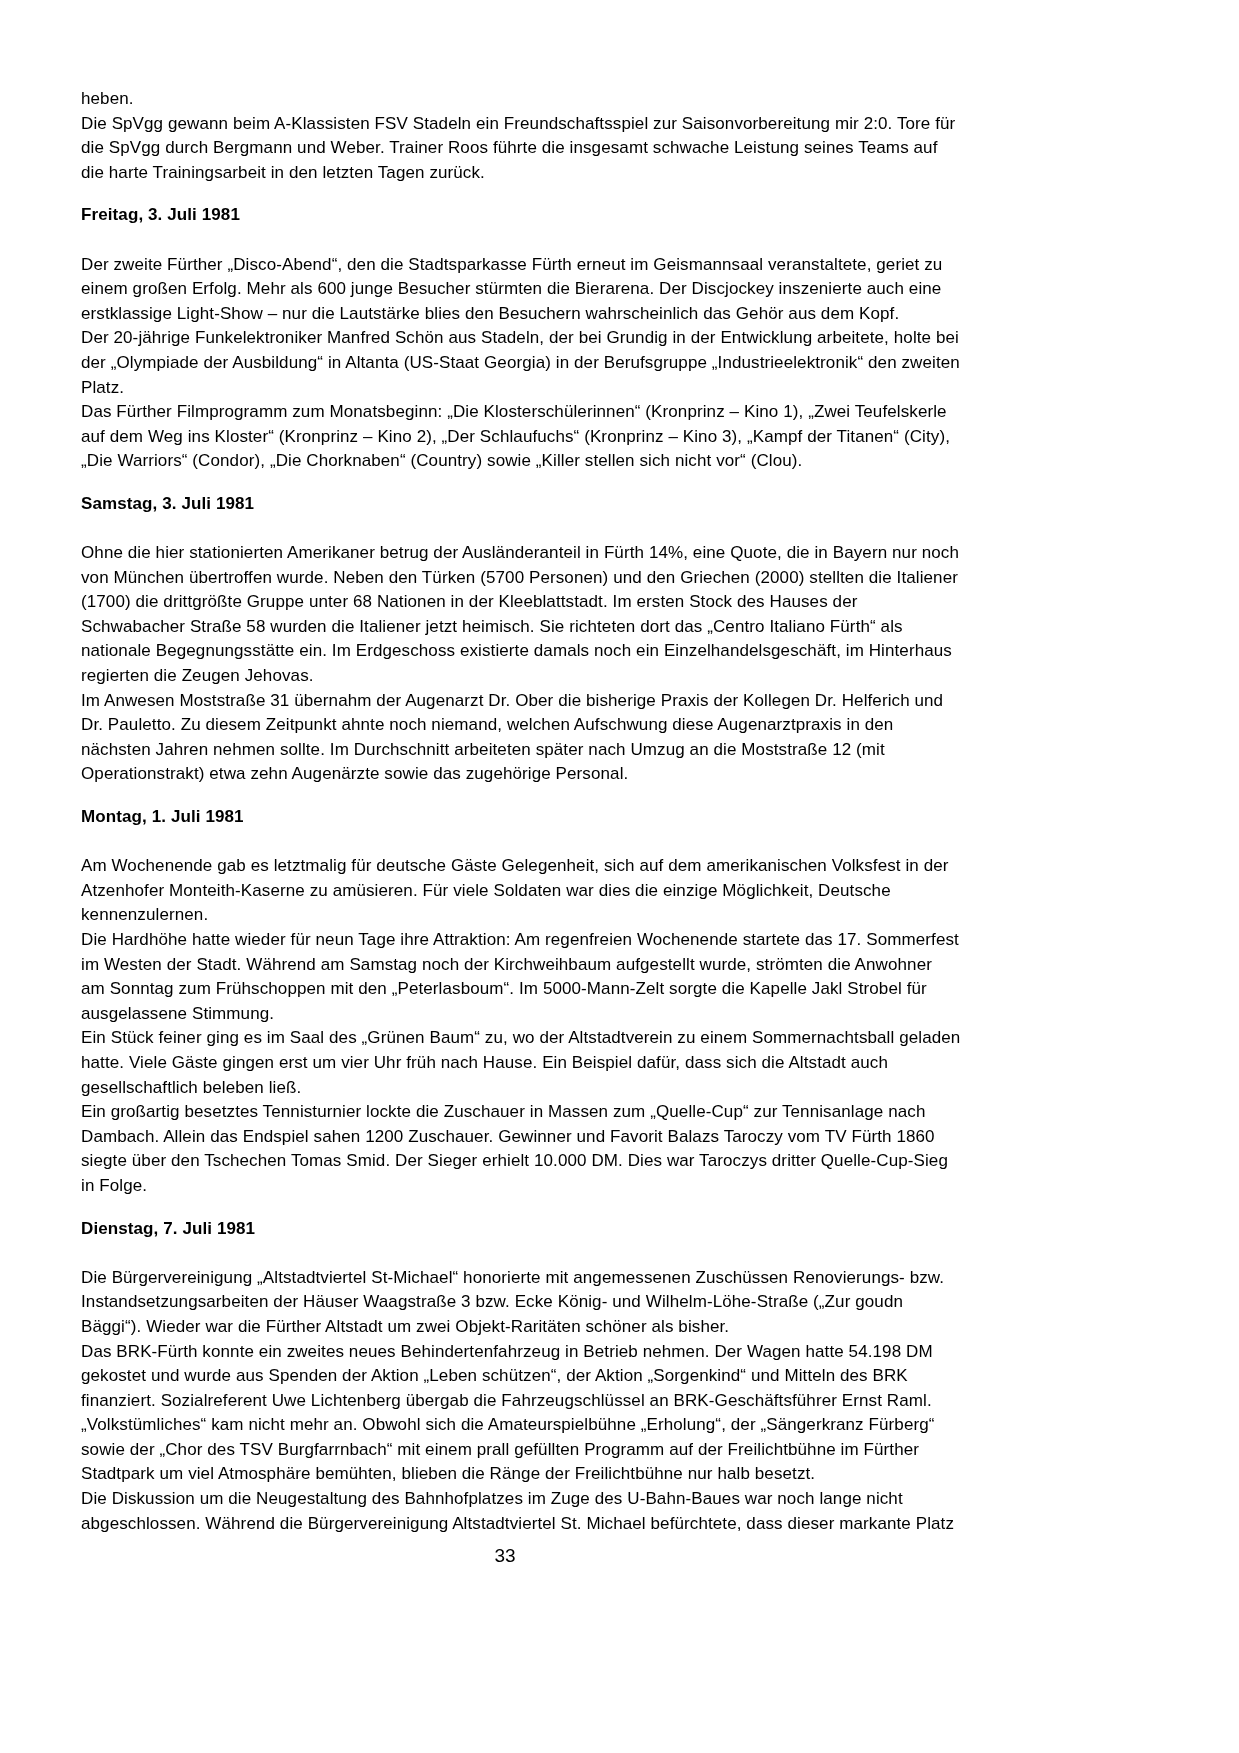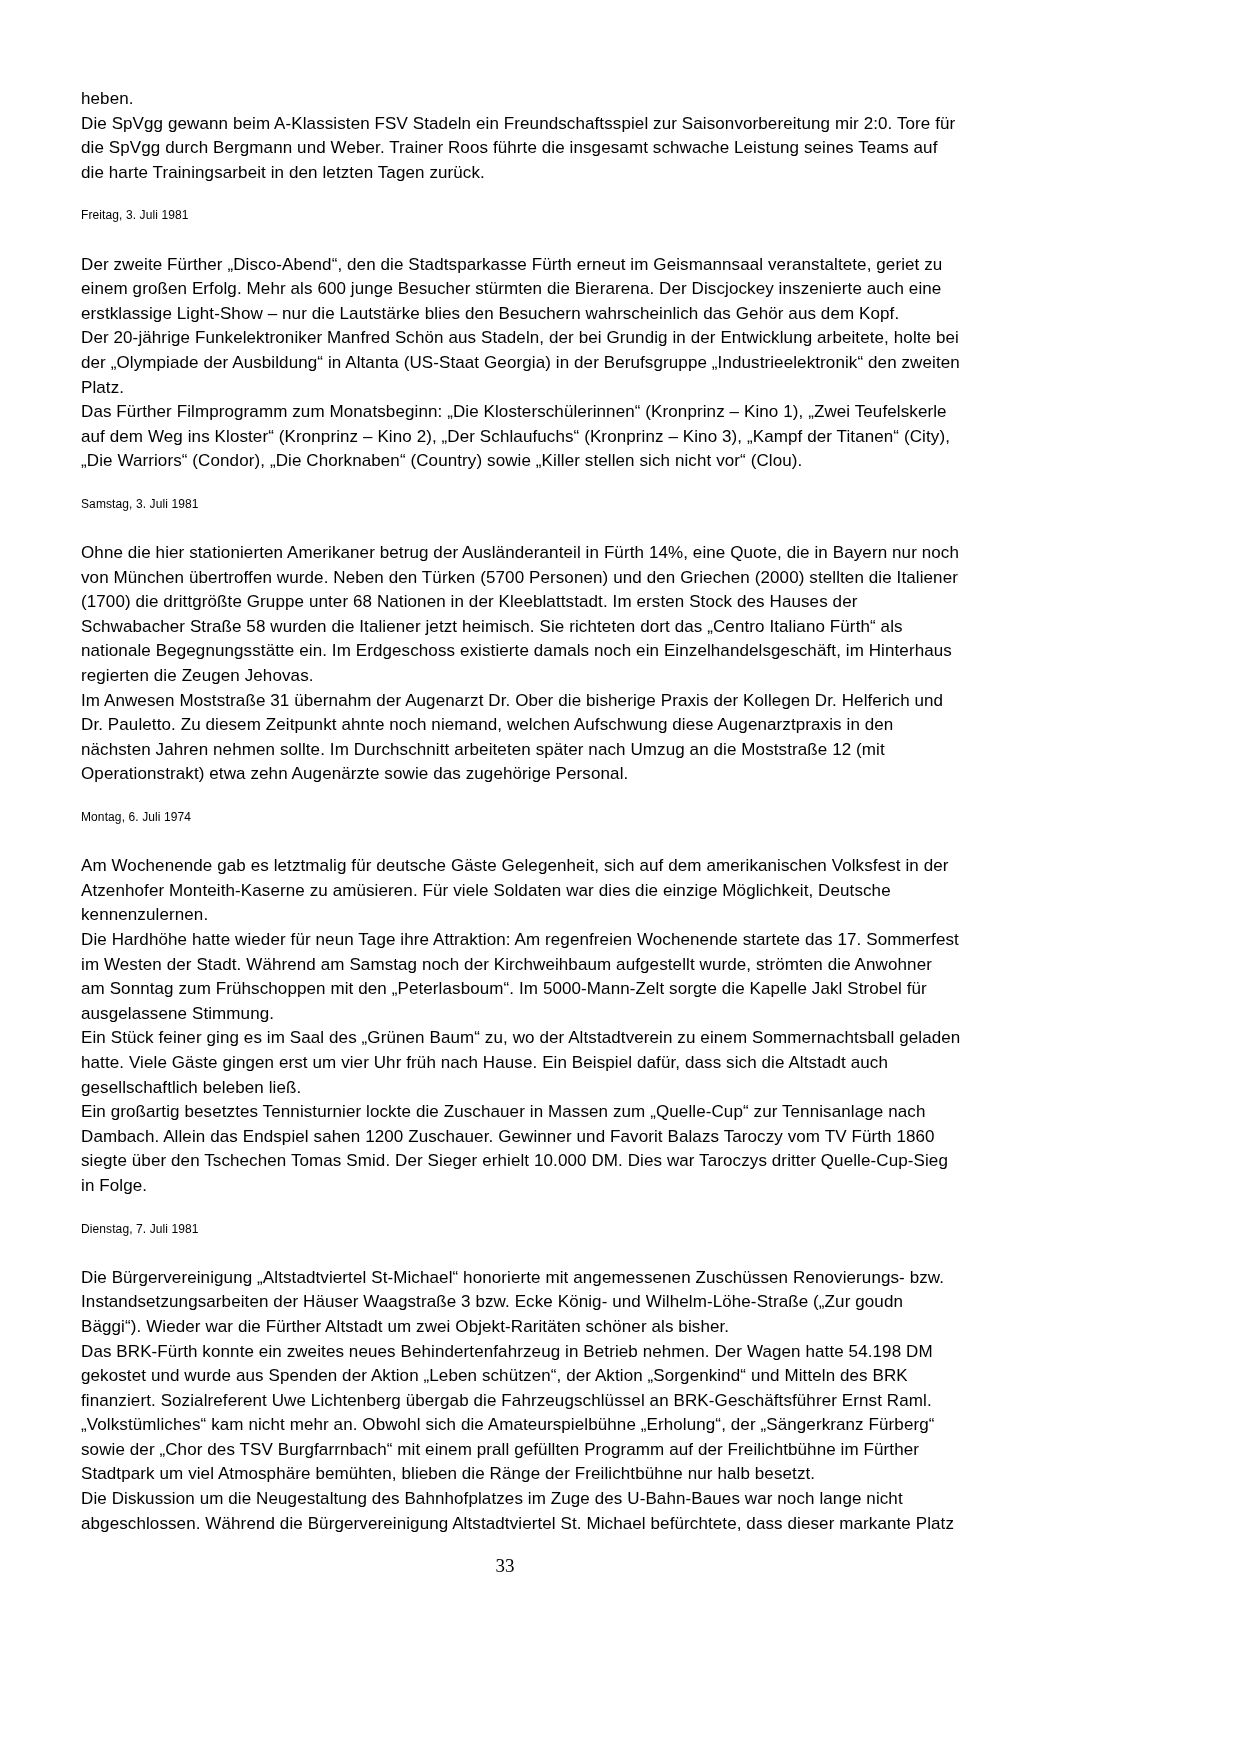--- a/index.html
+++ b/index.html
@@ -24,30 +24,30 @@
   }
   .para {
     margin: 0;
     font-size: 17px;
     line-height: 24.6px;
     white-space: pre;
     letter-spacing: 0.1px;
   }
   .heading {
     margin: 18px 0 24.6px 0;
-    font-size: 12px;
+    font-size: 17px;
     line-height: 24.6px;
-    font-weight: normal;
+    font-weight: bold;
     white-space: pre;
     letter-spacing: 0.1px;
   }
   .page-number {
-    margin-top: 18px;
+    margin-top: 8px;
     text-align: center;
-    font-family: Liberation Serif, serif;
+    font-family: Liberation Sans, sans-serif;
     font-size: 19px;
     line-height: 24.6px;
   }
 </style>
 </head>
 <body>
 
 <div class="page">
 
   <p class="para">heben.
@@ -73,21 +73,21 @@
 von München übertroffen wurde. Neben den Türken (5700 Personen) und den Griechen (2000) stellten die Italiener
 (1700) die drittgrößte Gruppe unter 68 Nationen in der Kleeblattstadt. Im ersten Stock des Hauses der
 Schwabacher Straße 58 wurden die Italiener jetzt heimisch. Sie richteten dort das „Centro Italiano Fürth“ als
 nationale Begegnungsstätte ein. Im Erdgeschoss existierte damals noch ein Einzelhandelsgeschäft, im Hinterhaus
 regierten die Zeugen Jehovas.
 Im Anwesen Moststraße 31 übernahm der Augenarzt Dr. Ober die bisherige Praxis der Kollegen Dr. Helferich und
 Dr. Pauletto. Zu diesem Zeitpunkt ahnte noch niemand, welchen Aufschwung diese Augenarztpraxis in den
 nächsten Jahren nehmen sollte. Im Durchschnitt arbeiteten später nach Umzug an die Moststraße 12 (mit
 Operationstrakt) etwa zehn Augenärzte sowie das zugehörige Personal.</p>
 
-  <h2 class="heading">Montag, 6. Juli 1974</h2>
+  <h2 class="heading">Montag, 1. Juli 1981</h2>
 
   <p class="para">Am Wochenende gab es letztmalig für deutsche Gäste Gelegenheit, sich auf dem amerikanischen Volksfest in der
 Atzenhofer Monteith-Kaserne zu amüsieren. Für viele Soldaten war dies die einzige Möglichkeit, Deutsche
 kennenzulernen.
 Die Hardhöhe hatte wieder für neun Tage ihre Attraktion: Am regenfreien Wochenende startete das 17. Sommerfest
 im Westen der Stadt. Während am Samstag noch der Kirchweihbaum aufgestellt wurde, strömten die Anwohner
 am Sonntag zum Frühschoppen mit den „Peterlasboum“. Im 5000-Mann-Zelt sorgte die Kapelle Jakl Strobel für
 ausgelassene Stimmung.
 Ein Stück feiner ging es im Saal des „Grünen Baum“ zu, wo der Altstadtverein zu einem Sommernachtsball geladen
 hatte. Viele Gäste gingen erst um vier Uhr früh nach Hause. Ein Beispiel dafür, dass sich die Altstadt auch

